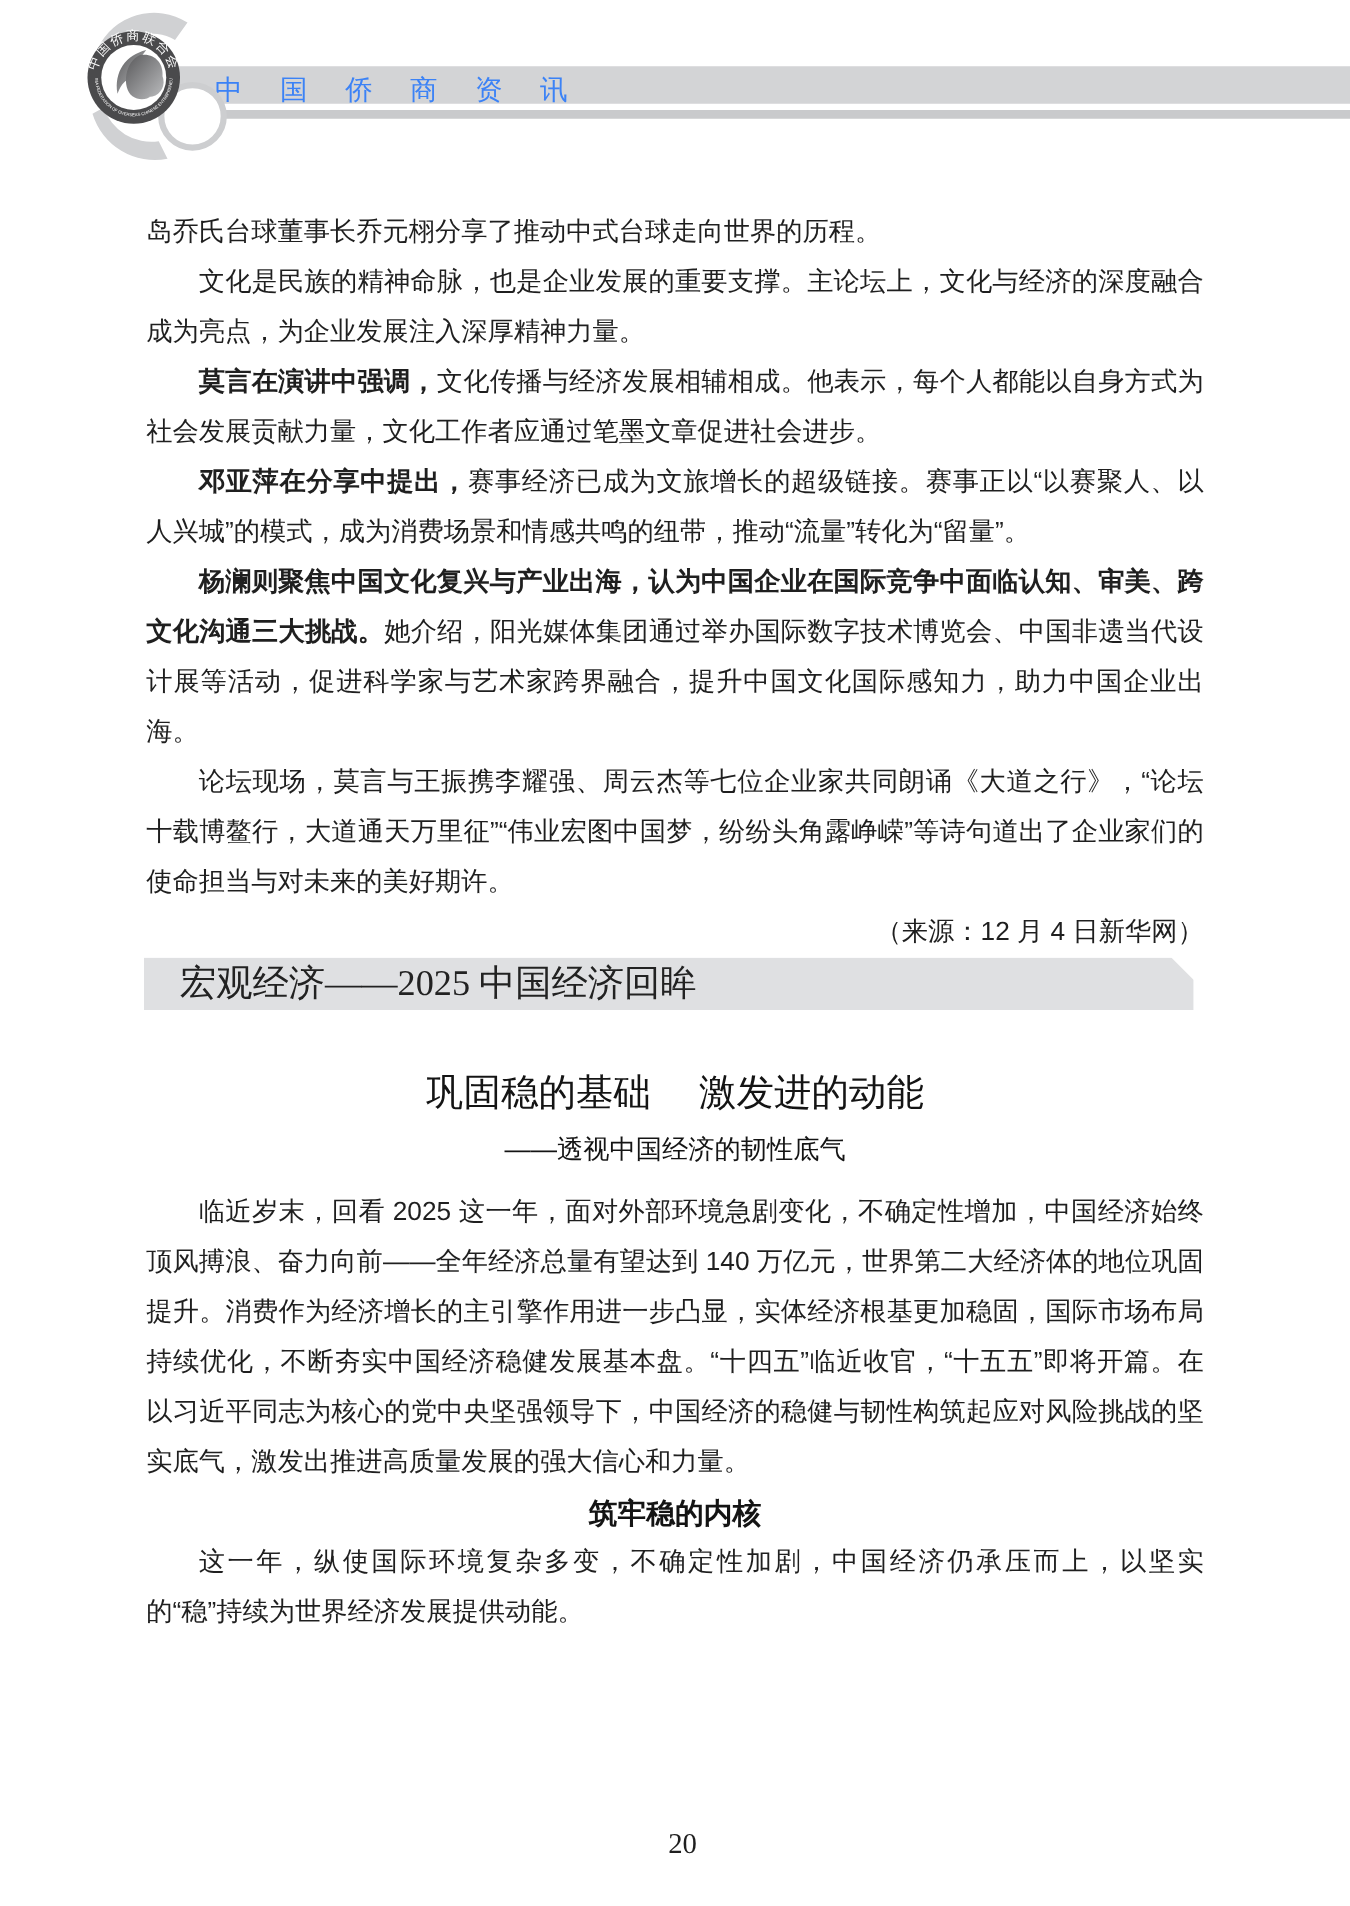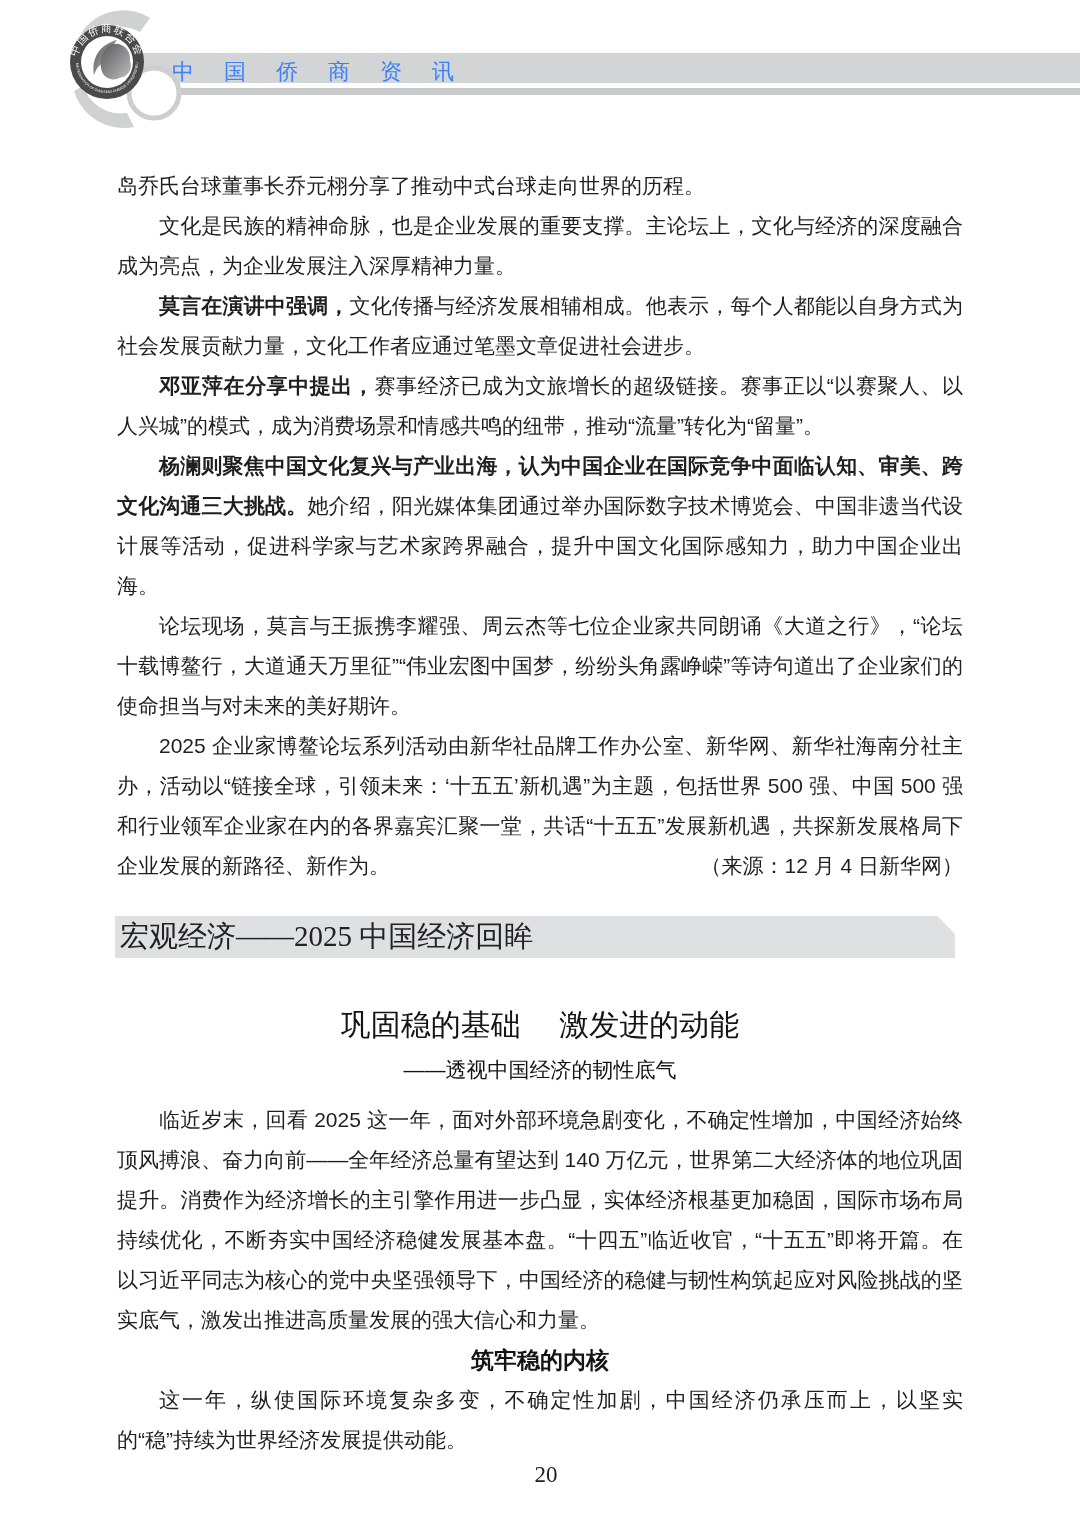--- a/index.html
+++ b/index.html
@@ -70,20 +70,21 @@
   
   .section-bar {
     margin-top: 30px;
     margin-left: -2px;
     width: 840px;
     height: 42px;
     background: #dfe0e2;
     clip-path: polygon(0 0, calc(100% - 18px) 0, 100% 18px, 100% 100%, 0 100%);
     display: flex;
     align-items: center;
+    padding-left: 24px;
   }
   .section-bar-title {
     font-family: "Liberation Serif", "DejaVu Serif", serif;
     font-size: 29px;
     color: #222222;
     padding-left: 5px;
     white-space: nowrap;
   }
 
   .article-title {
@@ -159,21 +160,21 @@
     <p>文化是民族的精神命脉，也是企业发展的重要支撑。主论坛上，文化与经济的深度融合成为亮点，为企业发展注入深厚精神力量。</p>
 
     <p><span class="lead-bold">莫言在演讲中强调，</span><span>文化传播与经济发展相辅相成。他表示，每个人都能以自身方式为社会发展贡献力量，文化工作者应通过笔墨文章促进社会进步。</span></p>
 
     <p><span class="lead-bold">邓亚萍在分享中提出，</span><span>赛事经济已成为文旅增长的超级链接。赛事正以“以赛聚人、以人兴城”的模式，成为消费场景和情感共鸣的纽带，推动“流量”转化为“留量”。</span></p>
 
     <p><span class="lead-bold">杨澜则聚焦中国文化复兴与产业出海，认为中国企业在国际竞争中面临认知、审美、跨文化沟通三大挑战。</span><span>她介绍，阳光媒体集团通过举办国际数字技术博览会、中国非遗当代设计展等活动，促进科学家与艺术家跨界融合，提升中国文化国际感知力，助力中国企业出海。</span></p>
 
     <p>论坛现场，莫言与王振携李耀强、周云杰等七位企业家共同朗诵《大道之行》，“论坛十载博鳌行，大道通天万里征”“伟业宏图中国梦，纷纷头角露峥嵘”等诗句道出了企业家们的使命担当与对未来的美好期许。</p>
 
-    <p><span>2025 企业家博鳌论坛系列活动由新华社品牌工作办公室、新华网、新华社海南分社主办，活动以“链接全球，引领未来：‘十五五’新机遇”为主题，包括世界 500 强、中国 500 强和行业领军企业家在内的各界嘉宾汇聚一堂，共话“十五五”发展新机遇，共探新发展格局下企业发展的新路径、新作为。</span><span class="source-note">（来源：12 月 4 日新华网）</span></p>
+    <p><span class="source-note">（来源：12 月 4 日新华网）</span></p>
 
     <div class="section-bar">
       <span class="section-bar-title">宏观经济——2025 中国经济回眸</span>
     </div>
 
     <div class="article-title">巩固稳的基础　 激发进的动能</div>
 
     <div class="article-subtitle">——透视中国经济的韧性底气</div>
 
     <p class="mt12">临近岁末，回看 2025 这一年，面对外部环境急剧变化，不确定性增加，中国经济始终顶风搏浪、奋力向前——全年经济总量有望达到 140 万亿元，世界第二大经济体的地位巩固提升。消费作为经济增长的主引擎作用进一步凸显，实体经济根基更加稳固，国际市场布局持续优化，不断夯实中国经济稳健发展基本盘。“十四五”临近收官，“十五五”即将开篇。在以习近平同志为核心的党中央坚强领导下，中国经济的稳健与韧性构筑起应对风险挑战的坚实底气，激发出推进高质量发展的强大信心和力量。</p>

